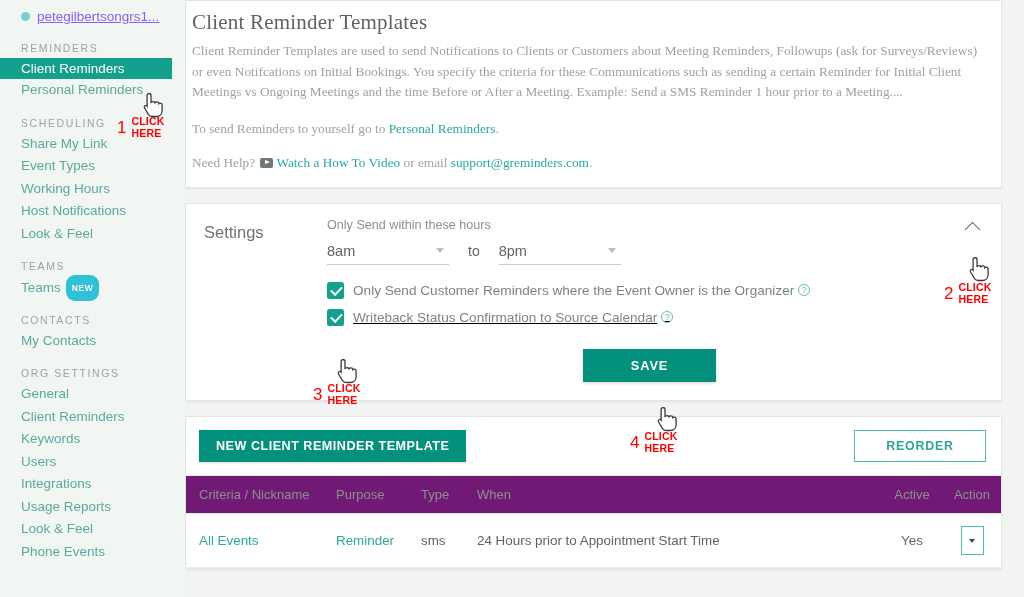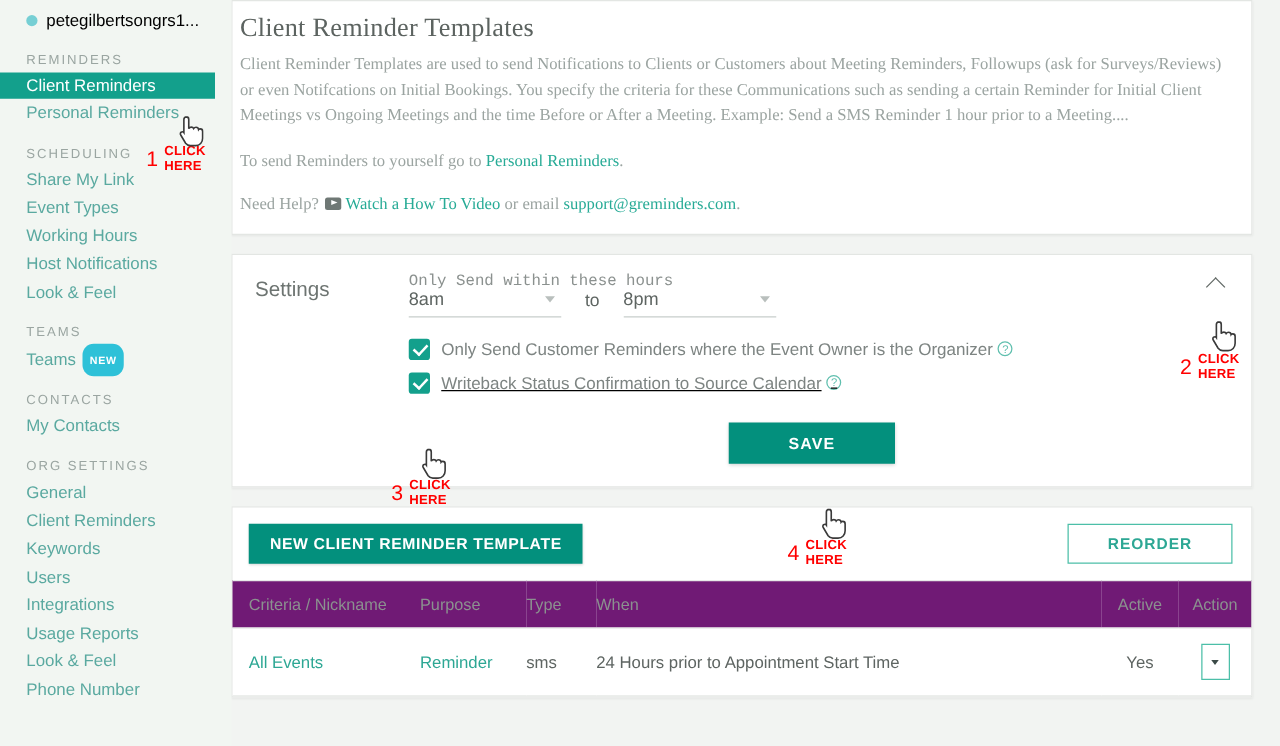--- a/index.html
+++ b/index.html
@@ -25,23 +25,24 @@
     background: #f2f6f2;
     padding: 6px 0 0 0;
     position: relative;
     overflow: hidden;
   }
   .sb-user {
     display: flex; align-items: center;
     gap: 7px;
     padding: 0 0 0 21px;
     height: 21px;
-    color: #000000;
+    color: #8b5cf6;
     font-size: 13.5px;
     white-space: nowrap;
+    text-decoration: underline;
   }
   .sb-dot {
     width: 9px; height: 9px; border-radius: 50%;
     background: #76cfd4;
     flex: 0 0 auto;
   }
   .sb-link {
     display: block;
     padding: 0 0 0 21px;
     height: 22.5px;
@@ -149,21 +150,21 @@
     font-size: 16.5px;
     color: #6d7471;
     width: 123px;
     padding-top: 5px;
     flex: 0 0 auto;
   }
   .set-body { flex: 1; }
   .set-sub {
     font-size: 12.6px;
     color: #8b918f;
-    font-family: Liberation Mono, monospace;
+    margin-bottom: 11px;
   }
   .hours-row { display: flex; gap: 0; }
   .sel {
     width: 122px;
     border-bottom: 1px solid #c8cecb;
     padding: 0 0 5px 0;
     display: flex;
     align-items: center;
     justify-content: space-between;
     cursor: pointer;
@@ -415,21 +416,21 @@
     <a class="sb-link" href="#">
       <span>Integrations</span>
     </a>
     <a class="sb-link" href="#">
       <span>Usage Reports</span>
     </a>
     <a class="sb-link" href="#">
       <span>Look &amp; Feel</span>
     </a>
     <a class="sb-link" href="#">
-      <span>Phone Number</span>
+      <span>Phone Events</span>
     </a>
   </nav>
 
   <main class="main">
 
     <section class="card hdr-card">
       <h1 class="page-title">Client Reminder Templates</h1>
       <p class="desc">Client Reminder Templates are used to send Notifications to Clients or Customers about Meeting Reminders, Followups (ask for Surveys/Reviews) or even Notifcations on Initial Bookings. You specify the criteria for these Communications such as sending a certain Reminder for Initial Client Meetings vs Ongoing Meetings and the time Before or After a Meeting. Example: Send a SMS Reminder 1 hour prior to a Meeting....</p>
       <p class="desc-line">
         <span>To send Reminders to yourself go to </span><a class="tealink" href="#">Personal Reminders</a><span>.</span>

